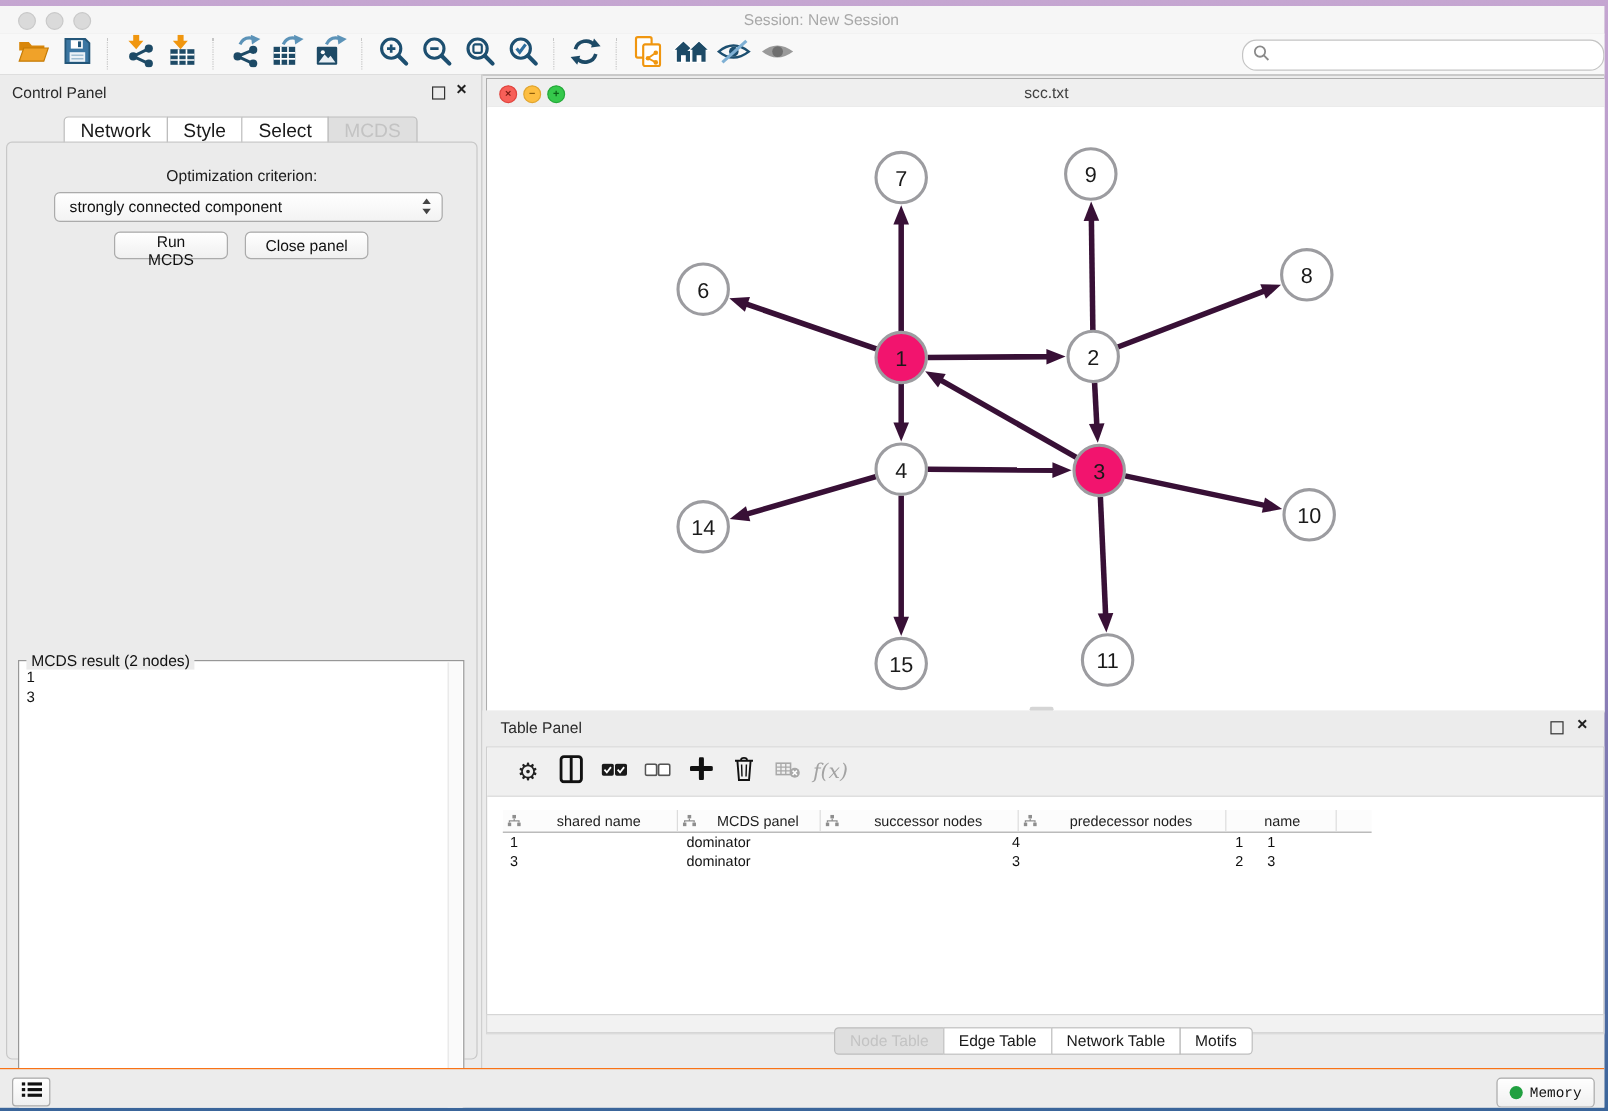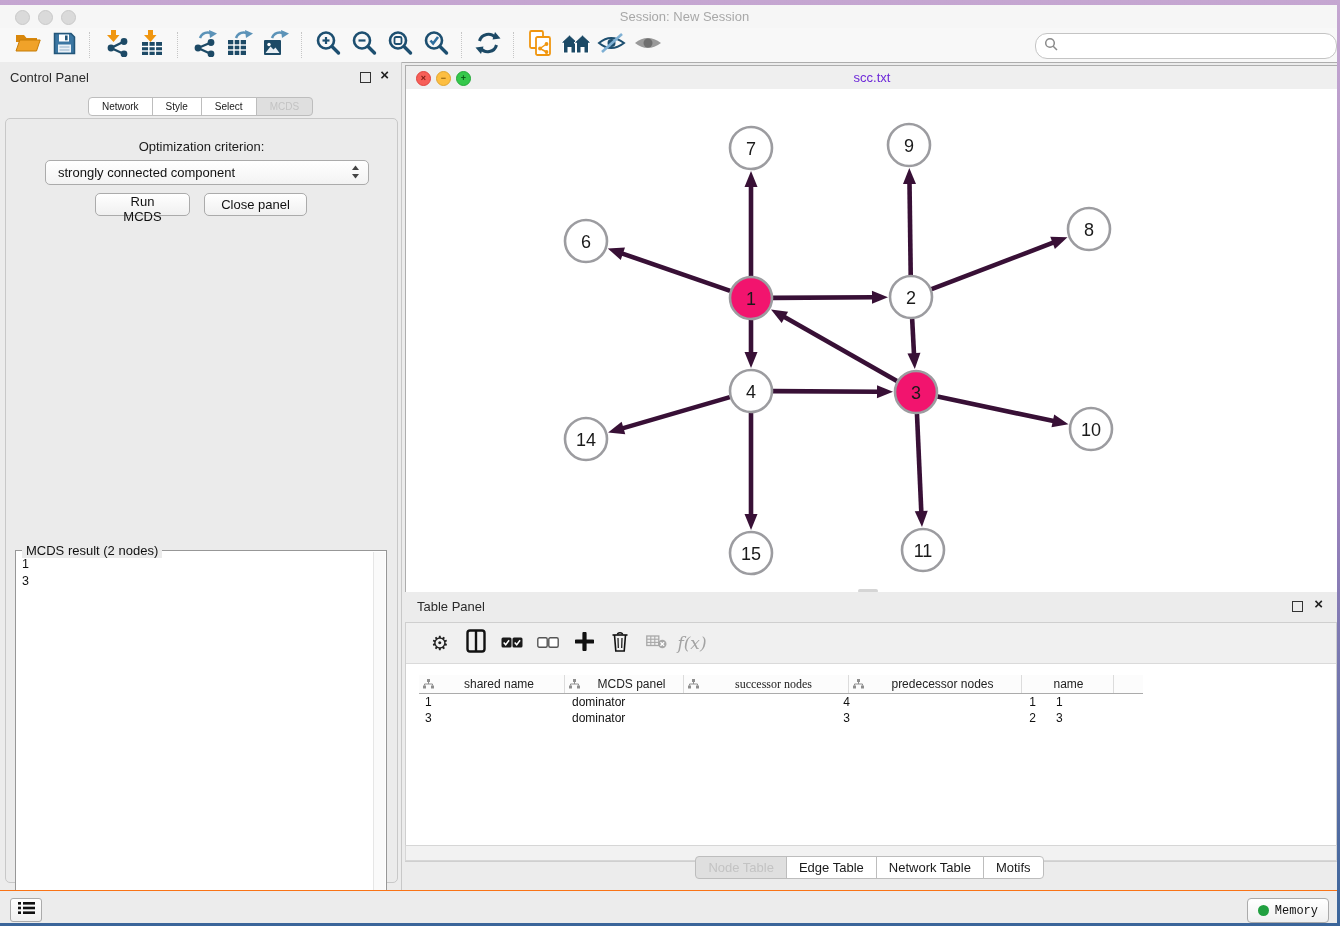--- a/index.html
+++ b/index.html
@@ -19,21 +19,21 @@
   .search-wrap{position:absolute;right:10px;top:5px;width:292px;height:24px;background:#FFF;border:1px solid #C4C4C4;border-radius:12px;display:flex;align-items:center;padding-left:8px;}
   .search-wrap input{border:none;outline:none;flex:1;font-size:12px;background:transparent;margin-left:5px;}
 
   
   .control-panel{position:absolute;left:0;top:57px;width:401px;height:828px;background:#ECECEC;border-right:1px solid #C8C8C8;}
   .panel-header-title{position:absolute;left:10px;top:8px;font-size:13px;color:#2B2B2B;}
   .ph-float{position:absolute;top:10px;width:9px;height:9px;border:1.5px solid #333;}
   .ph-close{position:absolute;top:5px;font-size:15px;font-weight:bold;color:#222;line-height:15px;}
 
   .cp-tabs{position:absolute;left:0;right:0;top:35px;display:flex;justify-content:center;}
-  .tab{background:#FFF;border:1px solid #BDBDBD;margin-left:-1px;padding:3px 13px;font-size:10px;color:#1A1A1A;white-space:nowrap;}
+  .tab{background:#FFF;border:1px solid #BDBDBD;margin-left:-1px;padding:3px 13px;font-size:16px;color:#1A1A1A;white-space:nowrap;}
   .tab:first-child{border-radius:4px 0 0 4px;margin-left:0;}
   .tab:last-child{border-radius:0 4px 4px 0;}
   .tab.selected{background:#DFDFDF;color:#C3C3C3;}
 
   .cp-content{position:absolute;left:5px;top:56px;width:391px;height:763px;background:#EBEBEB;border:1px solid #C8C8C8;border-radius:5px;}
   .opt-label{position:absolute;left:0;right:0;top:20px;text-align:center;font-size:13px;color:#1A1A1A;}
   .dropdown{position:absolute;left:39px;top:41px;width:310px;height:23px;background:linear-gradient(#FFF,#F3F3F3);border:1px solid #ABABAB;border-radius:5px;display:flex;align-items:center;padding-left:12px;font-size:13px;color:#111;}
   .dd-chevrons{position:absolute;right:8px;top:4px;}
   .btn{position:absolute;height:23px;background:linear-gradient(#FFF,#F0F0F0);border:1px solid #ABABAB;border-radius:5px;font-size:13px;color:#111;font-family:"Liberation Sans",sans-serif;padding:0 14px;}
   .btn-run{left:89px;top:74px;width:95px;}
@@ -41,21 +41,21 @@
 
   .mcds-box{position:absolute;left:9px;top:431px;width:370px;height:373px;background:#FFF;border:1px solid #979797;}
   .mcds-legend{position:absolute;left:6px;top:-8px;background:#EBEBEB;padding:0 4px;font-size:13px;color:#111;}
   .mcds-lines{position:absolute;left:6px;top:5px;right:16px;bottom:4px;font-size:12.5px;line-height:17px;color:#111;white-space:pre;overflow:hidden;}
   .mcds-scroll{position:absolute;right:1px;top:1px;bottom:1px;width:11px;background:#FAFAFA;border-left:1px solid #E6E6E6;}
 
   
   .net-window{position:absolute;left:405px;top:60px;width:932px;height:527px;background:#FFF;border:1px solid #ADADAD;}
   .net-titlebar{position:absolute;left:0;top:0;right:0;height:23px;background:#EFEFEF;border-bottom:1px solid #C9C9C9;}
   .nt-dot{position:absolute;top:5px;width:13px;height:13px;border-radius:50%;font-size:9px;font-weight:bold;text-align:center;line-height:13px;}
-  .nt-title{position:absolute;left:0;right:0;top:4px;text-align:center;font-size:13px;color:#6d28d9;}
+  .nt-title{position:absolute;left:0;right:0;top:4px;text-align:center;font-size:13px;color:#404040;}
   .graph-area{position:absolute;left:0;top:23px;right:0;bottom:0;background:#FFF;}
   .hscroll-nub{position:absolute;left:452px;bottom:0px;width:20px;height:4px;background:#D5D5D5;border-radius:2px;}
 
   
   .table-panel{position:absolute;left:402px;top:587px;width:935px;height:298px;background:#ECECEC;}
   .tp-body{position:absolute;left:3px;top:30px;right:0;height:238px;background:#FFF;border:1px solid #CFCFCF;}
   .tp-toolbar{position:absolute;left:0;top:0;right:0;height:40px;background:#F0F0F0;border-bottom:1px solid #DADADA;display:flex;align-items:center;padding-left:16px;}
   .tt-btn{width:36px;height:32px;display:flex;align-items:center;justify-content:center;flex:0 0 auto;}
   .fx{font-family:"DejaVu Serif",serif;font-style:italic;font-size:17px;color:#A3A3A3;}
   .gear-glyph{font-size:20px;color:#222;font-family:"DejaVu Sans",sans-serif;line-height:20px;}
@@ -414,21 +414,21 @@
               <span class="tree-ic">
                 <svg width="11" height="10" viewBox="0 0 11 10">
                   <rect x="4" y="0" width="3" height="3" fill="#8E8E8E"></rect>
                   <rect x="0" y="6.5" width="3" height="3" fill="#8E8E8E"></rect>
                   <rect x="8" y="6.5" width="3" height="3" fill="#8E8E8E"></rect>
                   <path d="M5.5 3 V5 M1.5 6.5 V5 H9.5 V6.5" stroke="#8E8E8E" fill="none"></path>
                 </svg>
               </span>
               <span class="th-label">MCDS panel</span>
             </div>
-            <div class="th" style="width: 158px; font-family: Liberation Serif, serif;">
+            <div class="th" style="width: 158px;">
               <span class="tree-ic">
                 <svg width="11" height="10" viewBox="0 0 11 10">
                   <rect x="4" y="0" width="3" height="3" fill="#8E8E8E"></rect>
                   <rect x="0" y="6.5" width="3" height="3" fill="#8E8E8E"></rect>
                   <rect x="8" y="6.5" width="3" height="3" fill="#8E8E8E"></rect>
                   <path d="M5.5 3 V5 M1.5 6.5 V5 H9.5 V6.5" stroke="#8E8E8E" fill="none"></path>
                 </svg>
               </span>
               <span class="th-label">successor nodes</span>
             </div>

